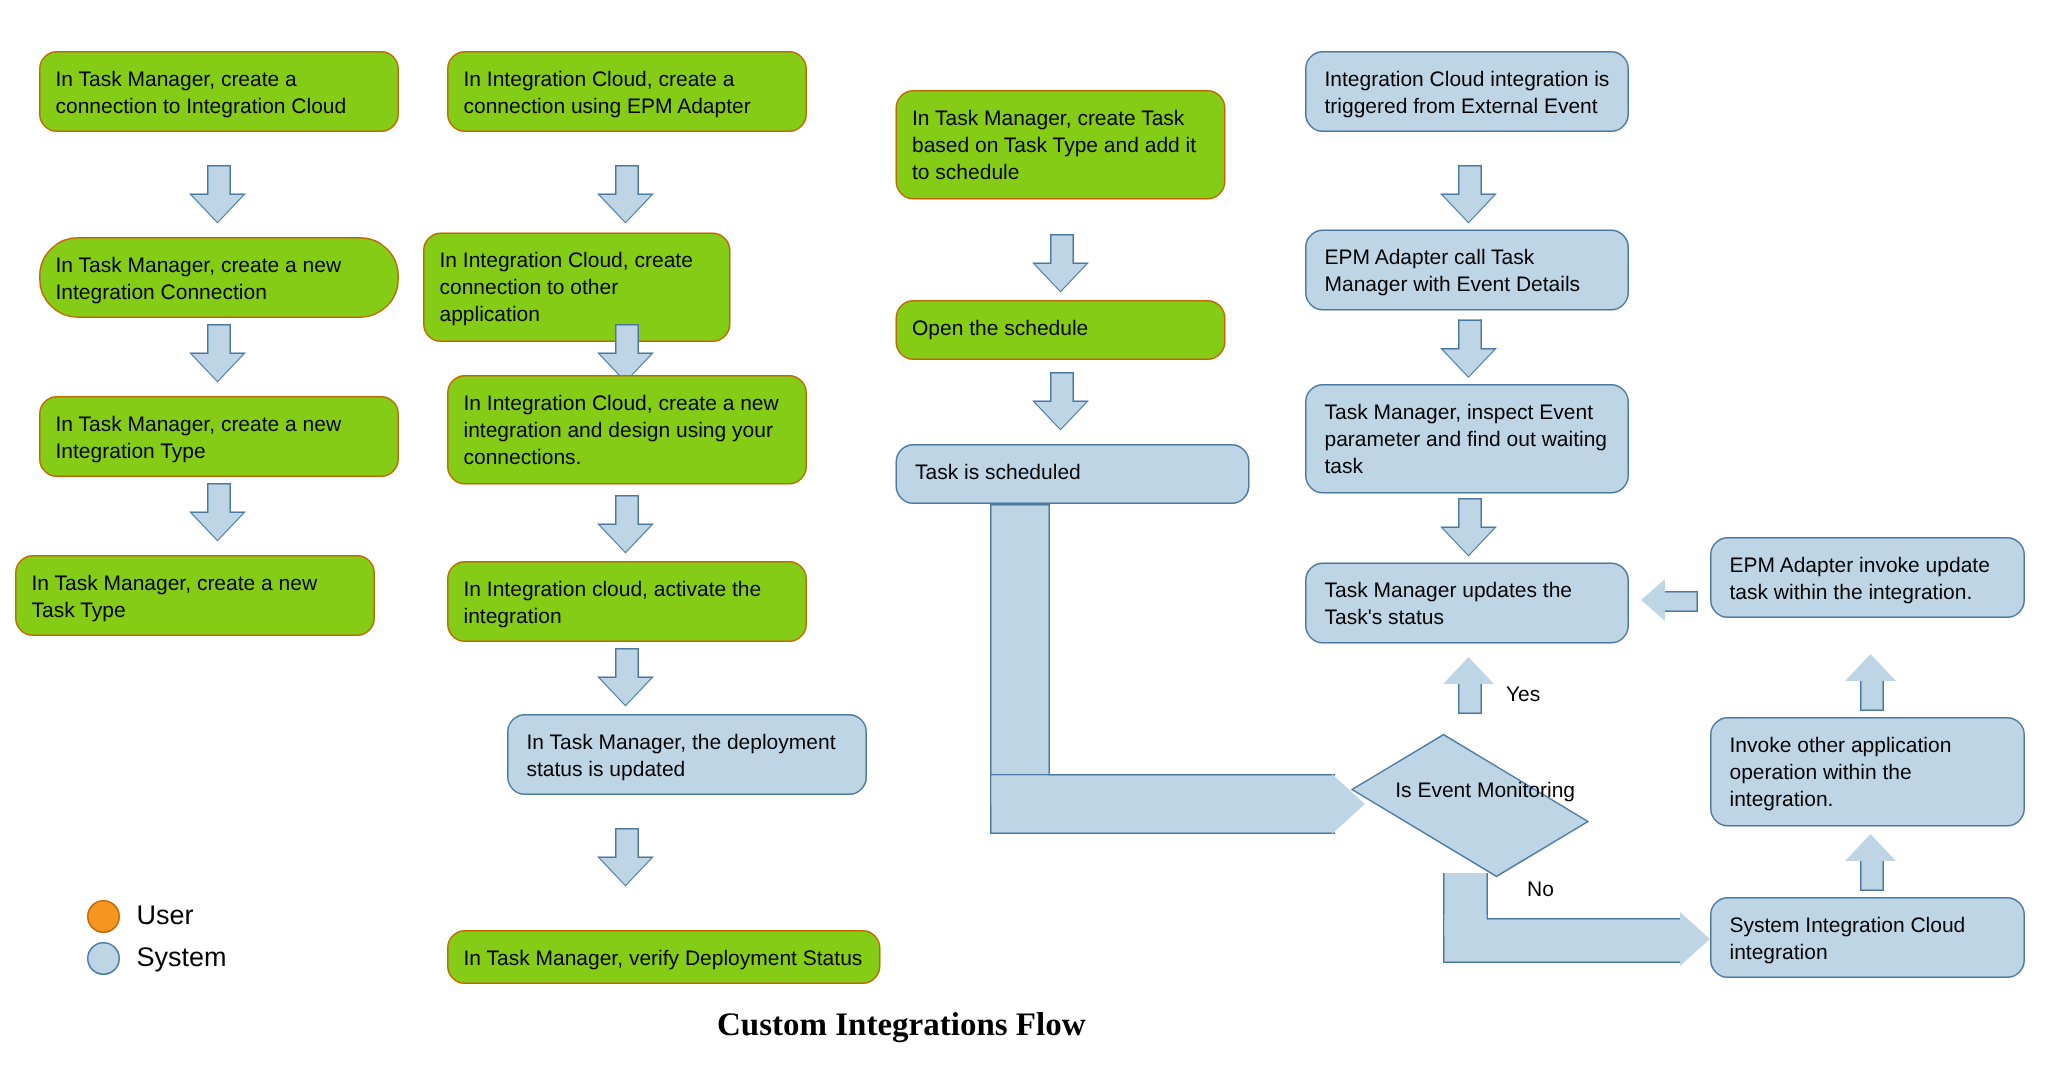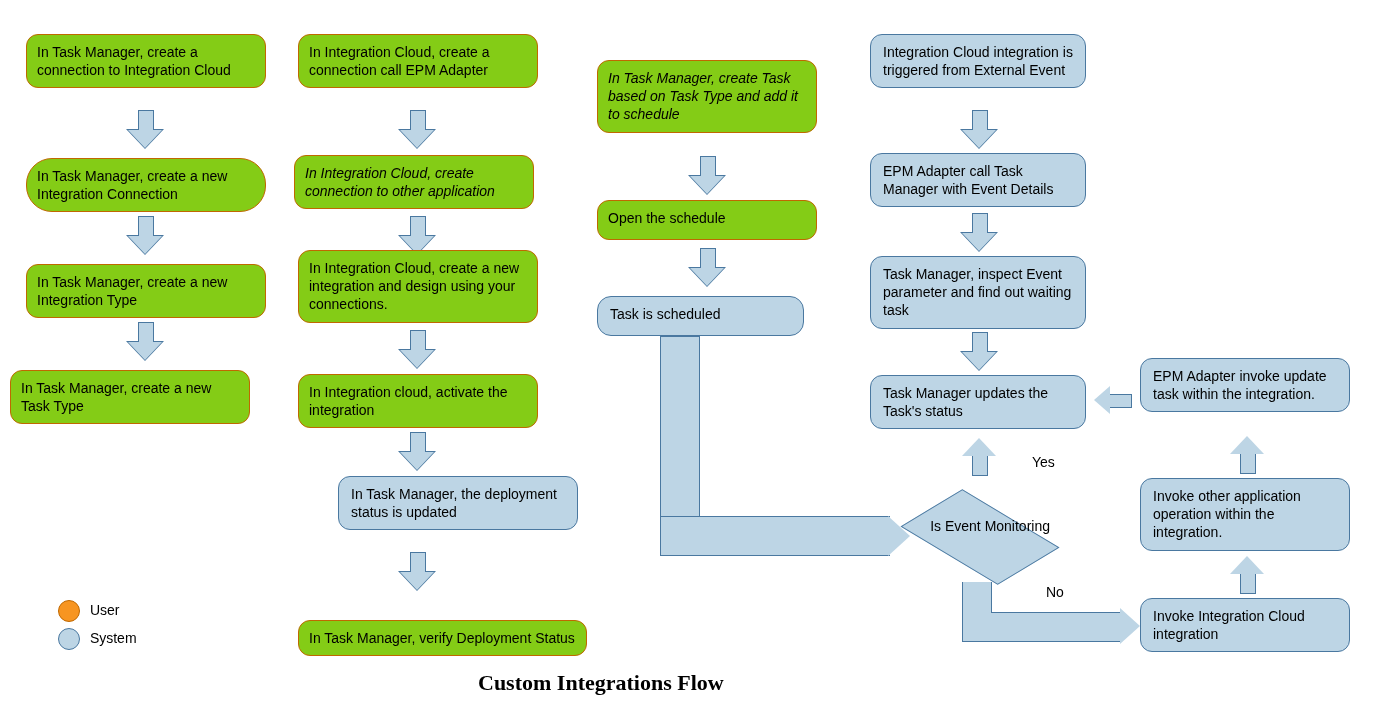--- a/index.html
+++ b/index.html
@@ -114,21 +114,21 @@
   .legend-dot {
     display: inline-block;
     width: 22px; height: 22px;
     border-radius: 50%;
     vertical-align: middle;
     margin-right: 6px;
     border: 1px solid #4a78a0;
   }
   .legend {
     position: absolute;
-    font-size: 14px;
+    font-size: 18px;
   }
   .diamond {
     position: absolute;
     width: 140px; height: 90px;
     background: #BDD5E5;
     border: 1px solid #4a78a0;
     transform: rotate(45deg) skew(-14deg,-14deg);
   }
   .diamond-label {
     position: absolute;
@@ -138,21 +138,20 @@
   }
   .title {
     position: absolute;
     font-family: 'Times New Roman', serif;
     font-size: 22px;
     font-weight: bold;
   }
   .branch-label {
     position: absolute;
     font-size: 14px;
-    margin-left: 28px;
   }
   .elbow {
     position: absolute;
     background: #BDD5E5;
     border: 1px solid #4a78a0;
   }
   .rarrow-head {
     position:absolute;
     width:0;height:0;
     border-top:20px solid transparent;
@@ -170,51 +169,51 @@
 <div class="box u" style="left:26px;top:158px;width:240px;border-radius:26px;">In Task Manager, create a new Integration Connection</div>
 <div class="darrow" style="left:128px;top:216px;">
     <div class="outline"></div>
   </div>
 <div class="box u" style="left:26px;top:264px;width:240px;">In Task Manager, create a new Integration Type</div>
 <div class="darrow" style="left:128px;top:322px;">
     <div class="outline"></div>
   </div>
 <div class="box u" style="left:10px;top:370px;width:240px;">In Task Manager, create a new Task Type</div>
 
-<div class="box u" style="left:298px;top:34px;width:240px;">In Integration Cloud, create a connection call EPM Adapter</div>
+<div class="box u" style="left:298px;top:34px;width:240px;">In Integration Cloud, create a connection using EPM Adapter</div>
 <div class="darrow" style="left:400px;top:110px;">
     <div class="outline"></div>
   </div>
-<div class="box u" style="left:294px;top:155px;width:240px;font-style:italic;">In Integration Cloud, create connection to other application</div>
+<div class="box u" style="left:282px;top:155px;width:205px;">In Integration Cloud, create connection to other application</div>
 <div class="darrow" style="left:400px;top:216px;height:30px;">
     <div class="outline"></div>
   </div>
 <div class="box u" style="left:298px;top:250px;width:240px;">In Integration Cloud, create a new integration and design using your connections.</div>
 <div class="darrow" style="left:400px;top:330px;">
     <div class="outline"></div>
   </div>
 <div class="box u" style="left:298px;top:374px;width:240px;">In Integration cloud, activate the integration</div>
 <div class="darrow" style="left:400px;top:432px;">
     <div class="outline"></div>
   </div>
 <div class="box s" style="left:298px;top:476px;width:240px;margin-left:40px;">In Task Manager, the deployment status is updated</div>
 <div class="darrow" style="left:400px;top:552px;">
     <div class="outline"></div>
   </div>
 <div class="box u" style="left:298px;top:620px;width:289px;">In Task Manager, verify Deployment Status</div>
 
-<div class="box u" style="left:597px;top:60px;width:220px;font-style:italic;">In Task Manager, create Task based on Task Type and add it to schedule</div>
+<div class="box u" style="left:597px;top:60px;width:220px;">In Task Manager, create Task based on Task Type and add it to schedule</div>
 <div class="darrow" style="left:690px;top:156px;">
     <div class="outline"></div>
   </div>
 <div class="box u" style="left:597px;top:200px;width:220px;height:40px;">Open the schedule</div>
 <div class="darrow" style="left:690px;top:248px;">
     <div class="outline"></div>
   </div>
-<div class="box s" style="left:597px;top:296px;width:207px;height:40px;border-radius:14px;">Task is scheduled</div>
+<div class="box s" style="left:597px;top:296px;width:236px;height:40px;">Task is scheduled</div>
 
 <div class="elbow" style="left:660px;top:336px;width:40px;height:200px;border-bottom:none;"></div>
 <div class="elbow" style="left:660px;top:516px;width:230px;height:40px;border-top:1px solid #4a78a0;border-right:none;"></div>
 
 <div style="position:absolute;left:661px;top:517px;width:38px;height:20px;background:#BDD5E5;"></div>
 <div class="rarrow-head" style="left:888px;top:516px;"></div>
 
 <div class="box s" style="left:870px;top:34px;width:216px;">Integration Cloud integration is triggered from External Event</div>
 <div class="darrow" style="left:962px;top:110px;">
     <div class="outline"></div>
@@ -234,21 +233,21 @@
 
 <div class="diamond" style="left:925px;top:502px;width:110px;height:70px;"></div>
 <div class="diamond-label" style="left:910px;top:518px;">Is Event Monitoring</div>
 
 <div class="elbow" style="left:962px;top:582px;width:30px;height:40px;border-bottom:none;border-top:none;"></div>
 <div class="elbow" style="left:962px;top:612px;width:160px;height:30px;border-right:none;"></div>
 <div style="position:absolute;left:963px;top:610px;width:28px;height:14px;background:#BDD5E5;"></div>
 <div class="rarrow-head" style="left:1120px;top:608px;border-top-width:18px;border-bottom-width:18px;border-left-width:20px;"></div>
 <div class="branch-label" style="left:1018px;top:584px;">No</div>
 
-<div class="box s" style="left:1140px;top:598px;width:210px;">Invoke Integration Cloud integration</div>
+<div class="box s" style="left:1140px;top:598px;width:210px;">System Integration Cloud integration</div>
 <div class="uarrow" style="left:1230px;top:554px;"></div>
 <div class="box s" style="left:1140px;top:478px;width:210px;">Invoke other application operation within the integration.</div>
 <div class="uarrow" style="left:1230px;top:434px;"></div>
 <div class="box s" style="left:1140px;top:358px;width:210px;">EPM Adapter invoke update task within the integration.</div>
 
 <div class="larrow" style="left:1092px;top:386px;"></div>
 
 <div class="legend" style="left:58px;top:600px;">
   <span class="legend-dot" style="background:#F79521;border-color:#c06800;"></span>
   <span>User</span>

